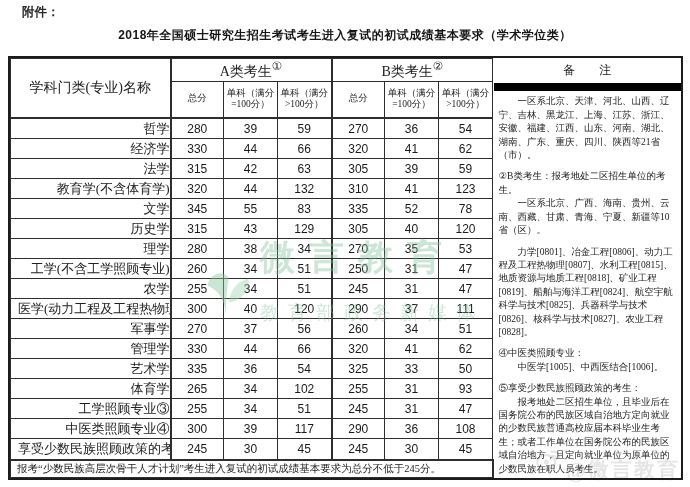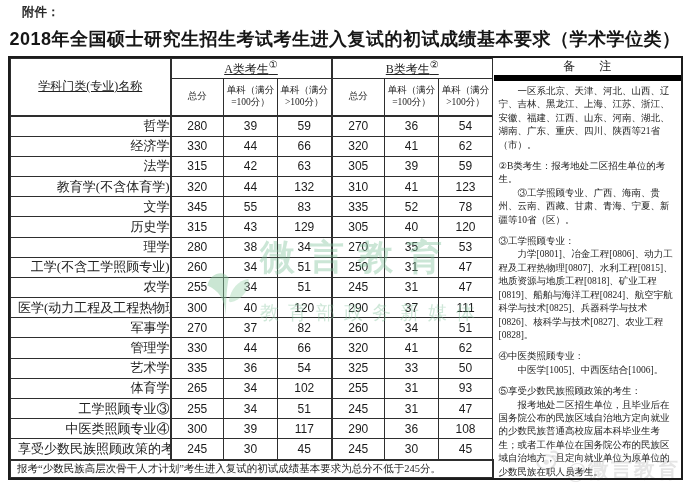--- a/index.html
+++ b/index.html
@@ -14,21 +14,21 @@
   .attachment {
     margin: 4px 0 0 22px;
     font-size: 12.5px;
     font-weight: 600;
     color: #2b2b2b;
     font-family: "Liberation Sans", sans-serif;
   }
   .doc-title {
     margin-top: 6px;
     text-align: center;
-    font-size: 18px;
+    font-size: 12px;
     font-weight: 700;
     color: #161616;
     letter-spacing: 0.5px;
   }
   .sheet {
     position: absolute;
     left: 8px; top: 56px;
     width: 675px; height: 424px;
     border: 2px solid #1c1c1c;
     display: flex;
@@ -46,21 +46,21 @@
     vertical-align: middle;
     overflow: hidden;
   }
   .score-table thead th {
     font-weight: 400;
     font-family: "Liberation Serif", serif;
     color: #222;
   }
   tr.group-row { height: 19px; }
   tr.sub-row { height: 37px; }
-  tr.group-row th { font-size: 12px; text-decoration: underline; }
+  tr.group-row th { font-size: 14px; }
   tr.sub-row th {
     font-size: 9.5px;
     word-break: break-all;
     line-height: 1.25;
     padding: 1px 2px;
     border-bottom-width: 2px;
   }
   th.subject-h {
     font-size: 11.5px;
     border-right-width: 2px;
@@ -85,21 +85,21 @@
     text-align: left;
     padding-left: 6px;
     font-size: 10.5px;
     font-family: "Liberation Serif", serif;
     white-space: nowrap;
     color: #222;
   }
   .remark-col { flex: 1 1 auto; display: flex; flex-direction: column; }
   .remark-header {
     height: 58px;
-    border-bottom: 6px solid #000000;
+    border-bottom: 8px solid #000000;
     display: flex;
     align-items: center;
     justify-content: center;
     font-size: 12px;
     font-family: "Liberation Serif", serif;
     color: #222;
   }
   .remark-body {
     flex: 1;
     padding: 4px 5px 2px 5px;
@@ -287,21 +287,21 @@
           <td class="num">120</td>
           <td class="num b-start">290</td>
           <td class="num">37</td>
           <td class="num">111</td>
         </tr>
 
         <tr>
           <td class="subject">军事学</td>
           <td class="num">270</td>
           <td class="num">37</td>
-          <td class="num">82</td>
+          <td class="num">56</td>
           <td class="num b-start">260</td>
           <td class="num">34</td>
           <td class="num">51</td>
         </tr>
 
         <tr>
           <td class="subject">管理学</td>
           <td class="num">330</td>
           <td class="num">44</td>
           <td class="num">66</td>
@@ -368,24 +368,23 @@
   </table>
 
   <div class="remark-col">
     <div class="remark-header">备　　注</div>
     <div class="remark-body">
       <div class="note">
         <div class="note-body">一区系北京、天津、河北、山西、辽宁、吉林、黑龙江、上海、江苏、浙江、安徽、福建、江西、山东、河南、湖北、湖南、广东、重庆、四川、陕西等21省（市）。</div>
       </div>
       <div class="note">
         <div class="note-head">②B类考生：报考地处二区招生单位的考生。</div>
-        <div class="note-body">③工学照顾专业、广西、海南、贵州、云南、西藏、甘肃、青海、宁夏、新疆等10省（区）。</div>
+        <div class="note-body">一区系北京、广西、海南、贵州、云南、西藏、甘肃、青海、宁夏、新疆等10省（区）。</div>
       </div>
       <div class="note">
-        <div class="note-head">③工学照顾专业：</div>
         <div class="note-body">力学[0801]、冶金工程[0806]、动力工程及工程热物理[0807]、水利工程[0815]、地质资源与地质工程[0818]、矿业工程[0819]、船舶与海洋工程[0824]、航空宇航科学与技术[0825]、兵器科学与技术[0826]、核科学与技术[0827]、农业工程[0828]。</div>
       </div>
       <div class="note">
         <div class="note-head">④中医类照顾专业：</div>
         <div class="note-body">中医学[1005]、中西医结合[1006]。</div>
       </div>
       <div class="note">
         <div class="note-head">⑤享受少数民族照顾政策的考生：</div>
         <div class="note-body">报考地处二区招生单位，且毕业后在国务院公布的民族区域自治地方定向就业的少数民族普通高校应届本科毕业生考生；或者工作单位在国务院公布的民族区域自治地方，且定向就业单位为原单位的少数民族在职人员考生。</div>
       </div>

